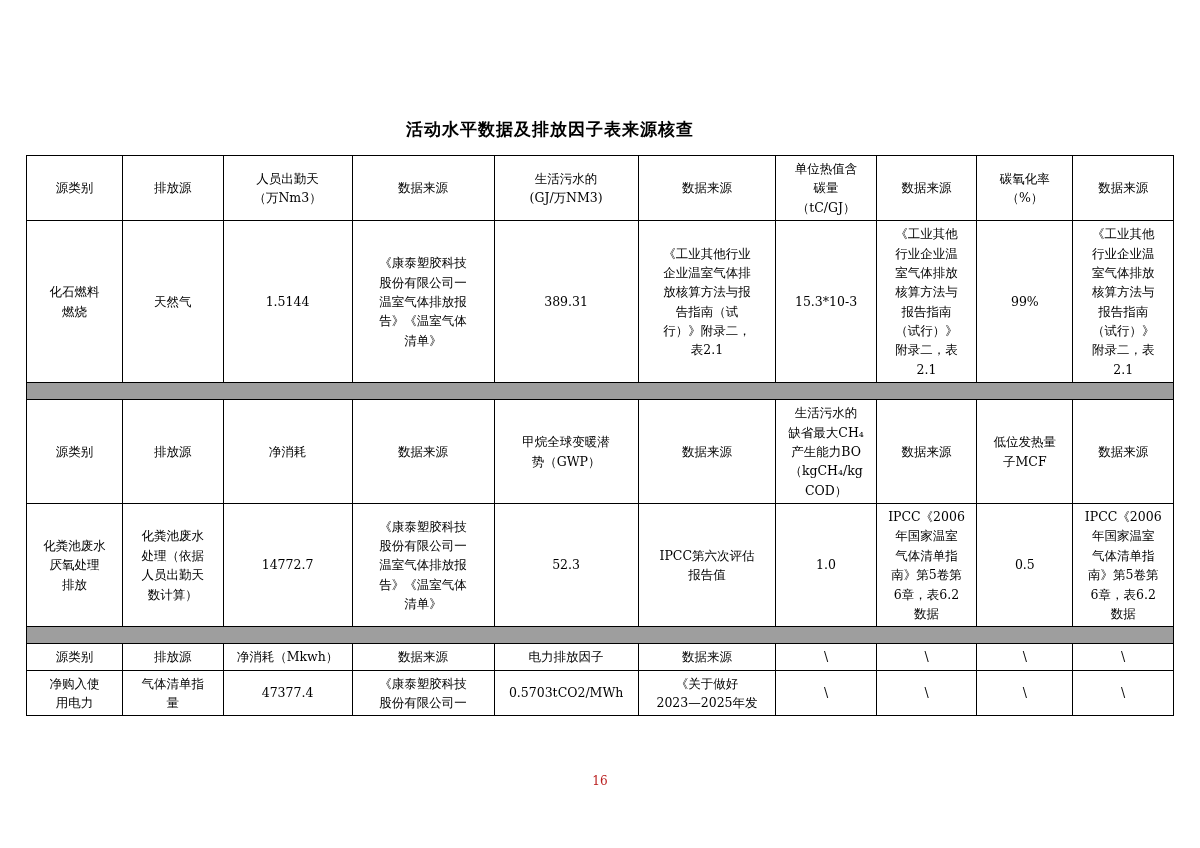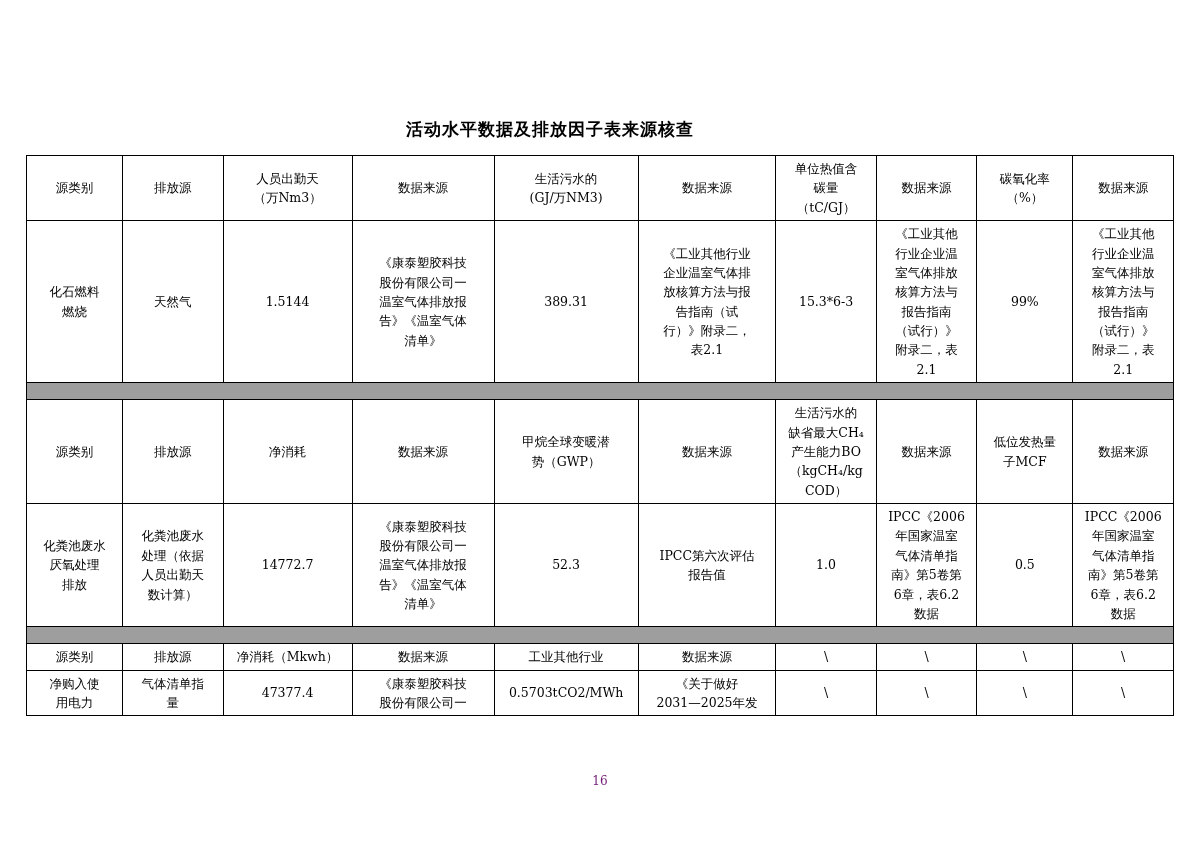--- a/index.html
+++ b/index.html
@@ -64,21 +64,21 @@
     padding: 0;
   }
   .pagenum {
     position: absolute;
     left: 0;
     top: 774px;
     width: 1200px;
     text-align: center;
     font-family: "DejaVu Serif", "Liberation Serif", serif;
     font-size: 12px;
-    color: #701a75;
+    color: #b91c1c;
   }
   .cellblock {
     display: block;
     white-space: pre-line;
   }
 </style>
 </head>
 <body>
 
 <div class="page">
@@ -161,21 +161,21 @@
           </td>
         <td>
             <span class="cellblock">《工业其他行业
 企业温室气体排
 放核算方法与报
 告指南（试
 行）》附录二，
 表2.1</span>
           </td>
         <td>
-            <span class="cellblock">15.3*6-3</span>
+            <span class="cellblock">15.3*10-3</span>
           </td>
         <td>
             <span class="cellblock">《工业其他
 行业企业温
 室气体排放
 核算方法与
 报告指南
 （试行）》
 附录二，表
 2.1</span>
@@ -302,21 +302,21 @@
         <td class="hdr">
             <span class="cellblock">排放源</span>
           </td>
         <td class="hdr">
             <span class="cellblock">净消耗（Mkwh）</span>
           </td>
         <td class="hdr">
             <span class="cellblock">数据来源</span>
           </td>
         <td class="hdr">
-            <span class="cellblock">工业其他行业</span>
+            <span class="cellblock">电力排放因子</span>
           </td>
         <td class="hdr">
             <span class="cellblock">数据来源</span>
           </td>
         <td class="hdr">
             <span class="cellblock">\</span>
           </td>
         <td class="hdr">
             <span class="cellblock">\</span>
           </td>
@@ -342,21 +342,21 @@
           </td>
         <td>
             <span class="cellblock">《康泰塑胶科技
 股份有限公司一</span>
           </td>
         <td>
             <span class="cellblock">0.5703tCO2/MWh</span>
           </td>
         <td>
             <span class="cellblock">《关于做好
-2031—2025年发</span>
+2023—2025年发</span>
           </td>
         <td>
             <span class="cellblock">\</span>
           </td>
         <td>
             <span class="cellblock">\</span>
           </td>
         <td>
             <span class="cellblock">\</span>
           </td>

